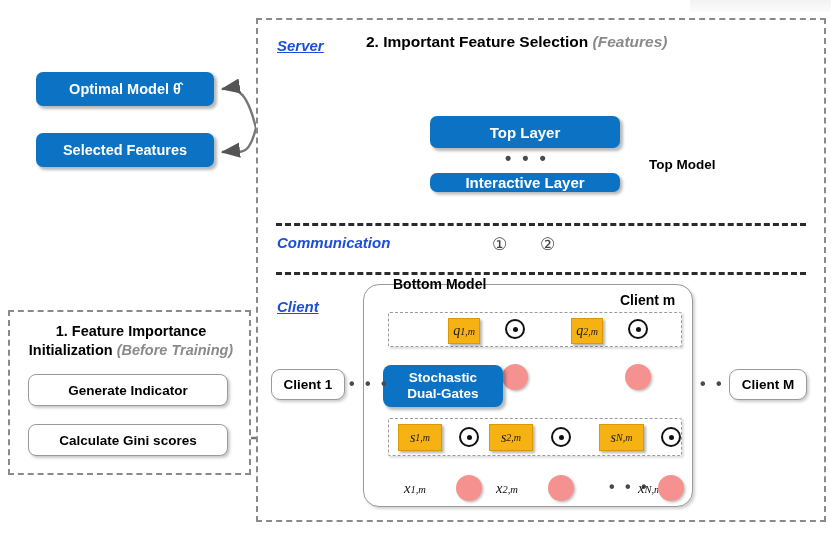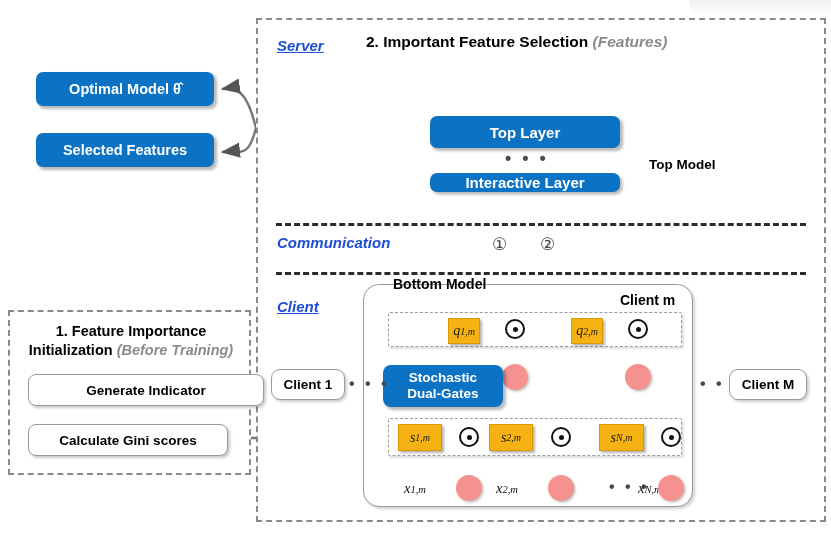--- a/index.html
+++ b/index.html
@@ -171,21 +171,21 @@
   .dots-cM { left:700px; top:375px; font-size:16px; }
   .dots-x  { left:609px; top:478px; font-size:16px; }
 
   
   .title-init {
     left:18px; top:322px; width:226px;
     text-align:center; font-weight:bold; font-size:14.5px;
     line-height:1.3; color:#000;
   }
   .title-init .sub { font-style:italic; color:#8a8a8a; }
-  .box-gen  { left:28px; top:374px; width:236px; height:32px; font-size:13.5px; }
+  .box-gen  { left:28px; top:374px; width:200px; height:32px; font-size:13.5px; }
   .box-gini { left:28px; top:424px; width:200px; height:32px; font-size:13.5px; }
 
   
   .circnum {
     font-size:17px; color:#444; font-family:"DejaVu Sans", sans-serif;
     white-space:nowrap;
   }
   .cn1 { left:492px; top:234px; }
   .cn2 { left:540px; top:234px; }
 

